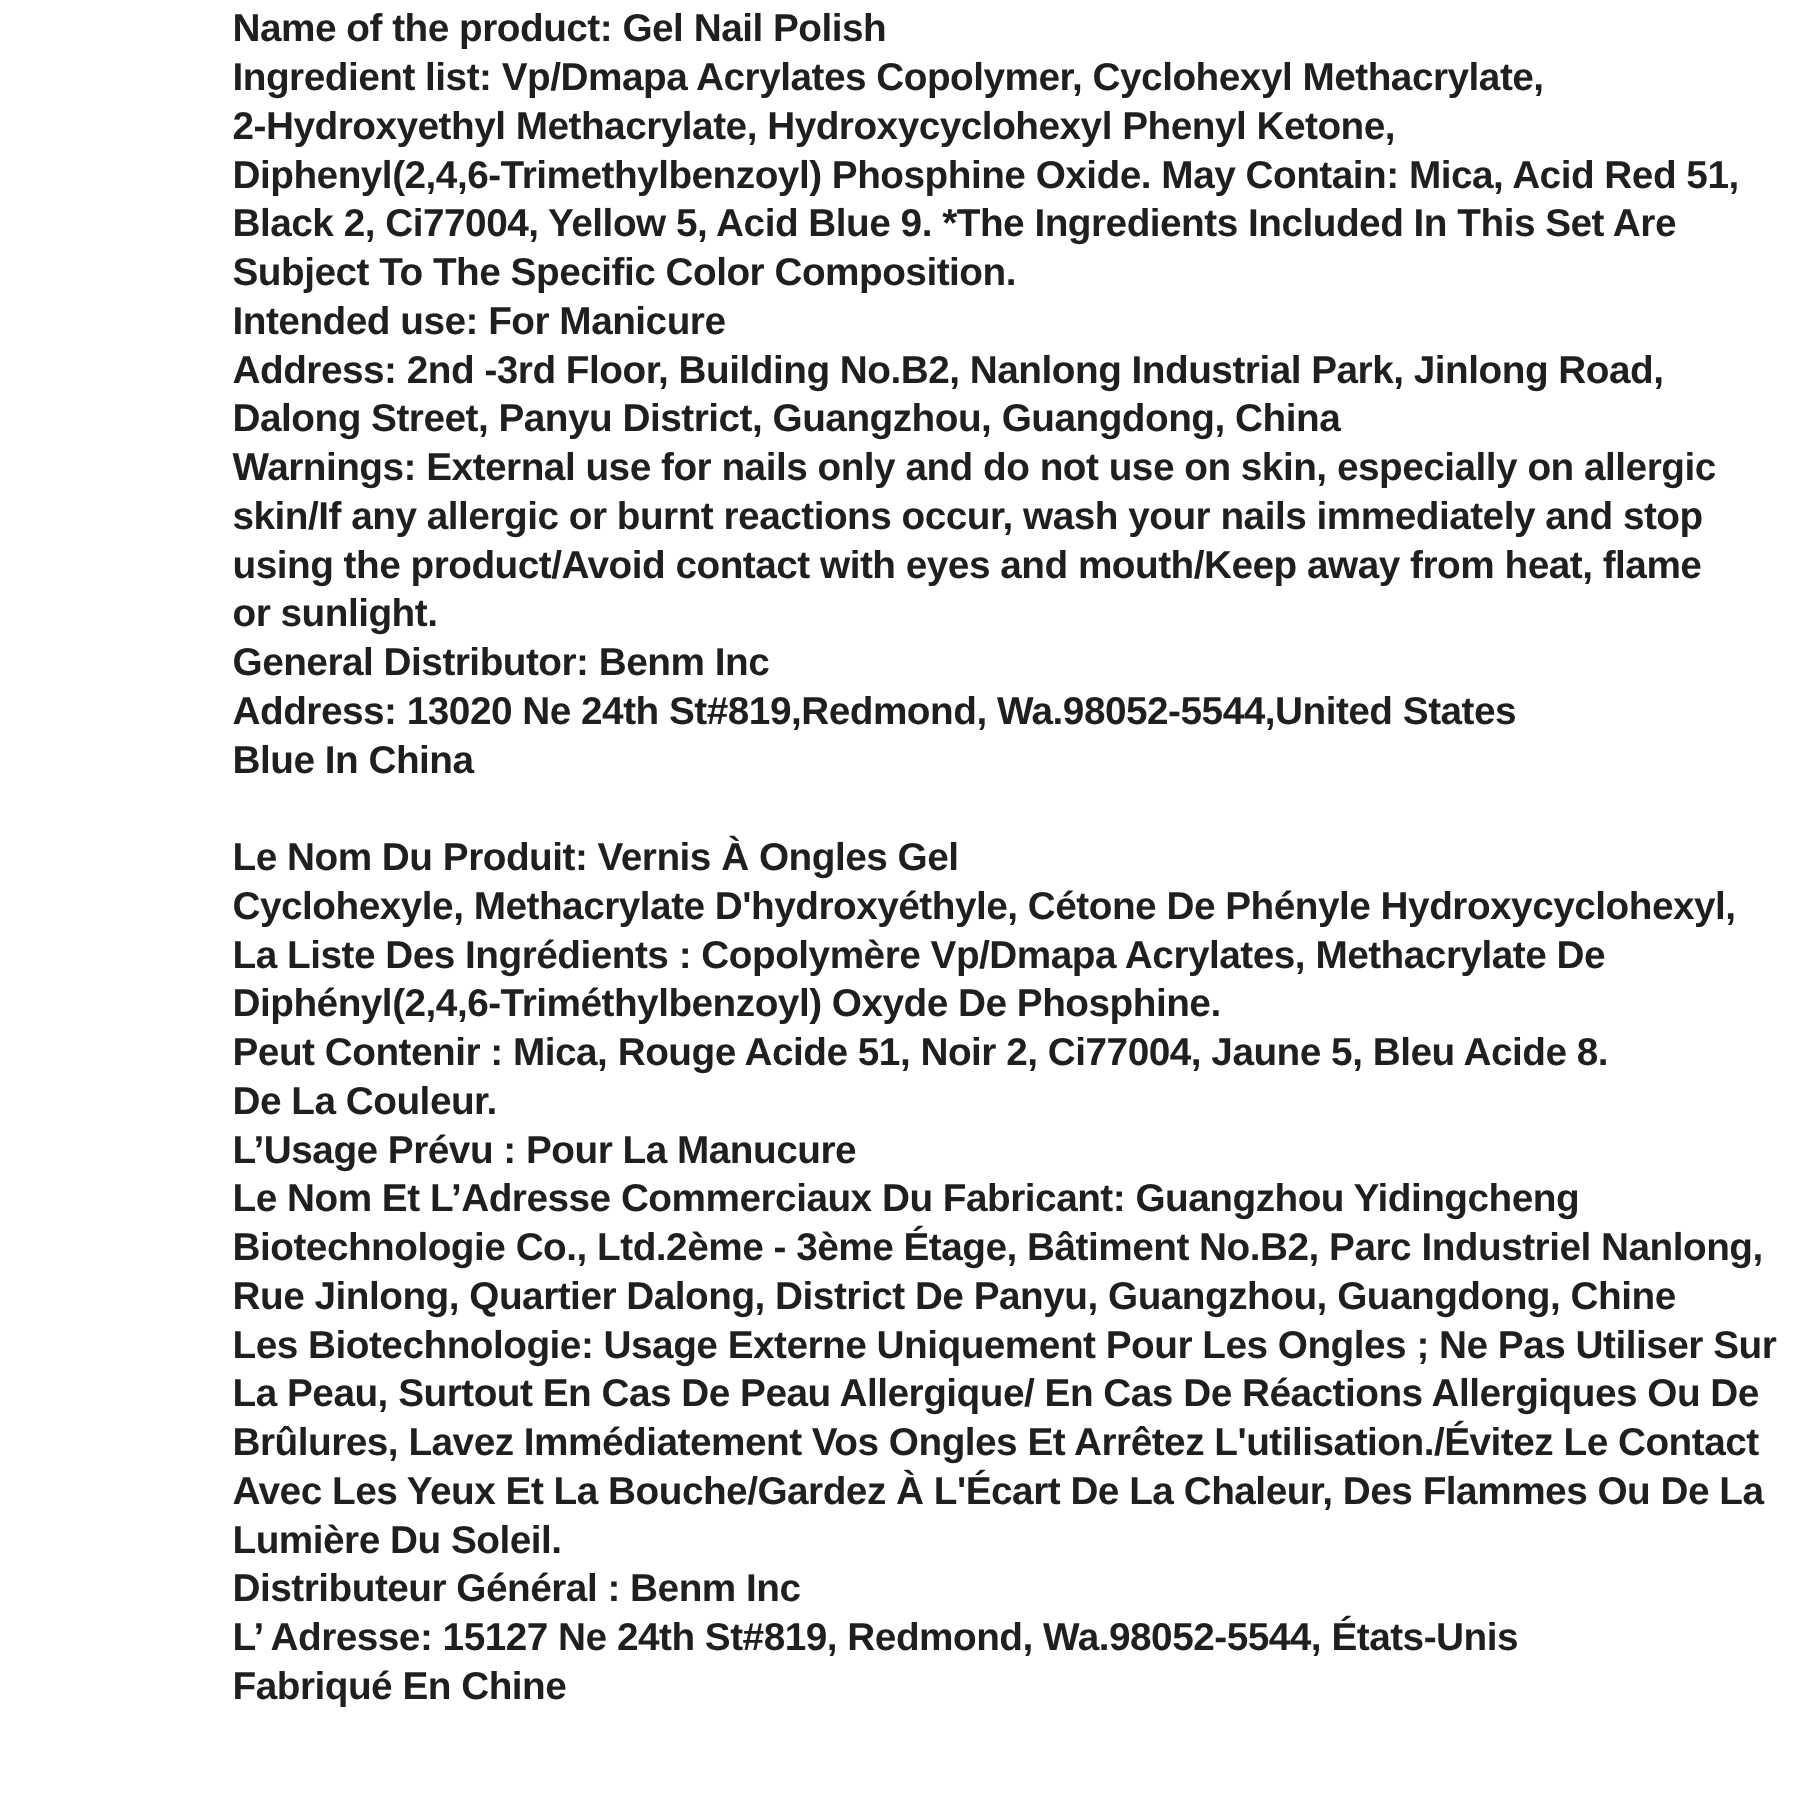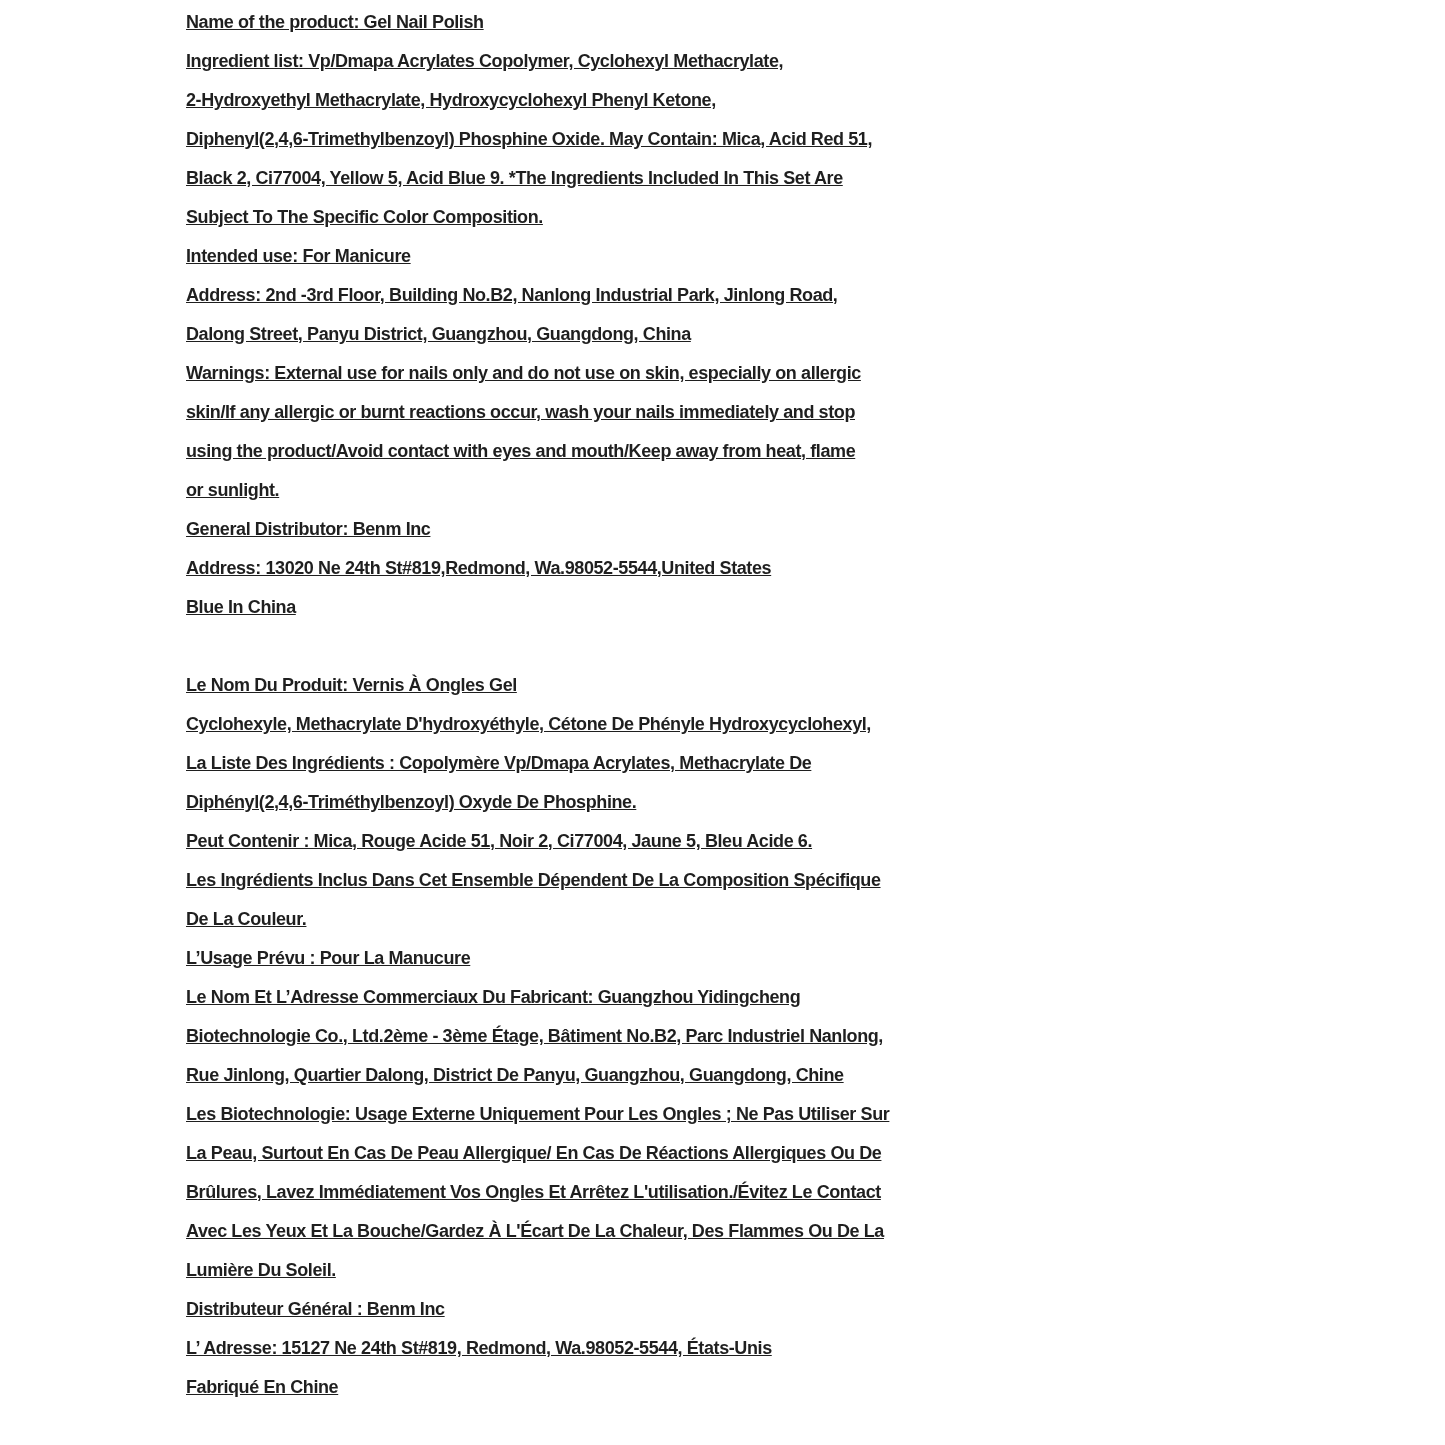--- a/index.html
+++ b/index.html
@@ -11,26 +11,25 @@
     width: 1445px;
     height: 1445px;
     overflow: hidden;
   }
   .page {
     box-sizing: border-box;
     width: 1445px;
     min-height: 1445px;
     padding: 3px 40px 0 186px;
     font-family: "Liberation Sans", sans-serif;
-    font-size: 18px;
+    font-size: 31px;
     font-weight: 600;
     letter-spacing: -0.4px;
     line-height: 39px;
     color: #1f1f1f;
-    text-decoration: underline;
   }
   .line {
     white-space: pre;
     height: 39px;
   }
   .section-gap {
     height: 39px;
   }
 </style>
 </head>
@@ -57,22 +56,21 @@
     <div class="line">Blue In China</div>
   </section>
 
   <div class="section-gap"></div>
 
   <section>
     <div class="line">Le Nom Du Produit: Vernis À Ongles Gel</div>
     <div class="line">Cyclohexyle, Methacrylate D'hydroxyéthyle, Cétone De Phényle Hydroxycyclohexyl,</div>
     <div class="line">La Liste Des Ingrédients : Copolymère Vp/Dmapa Acrylates, Methacrylate De</div>
     <div class="line">Diphényl(2,4,6-Triméthylbenzoyl) Oxyde De Phosphine.</div>
-    <div class="line">Peut Contenir : Mica, Rouge Acide 51, Noir 2, Ci77004, Jaune 5, Bleu Acide 6.</div>
-    <div class="line">Les Ingrédients Inclus Dans Cet Ensemble Dépendent De La Composition Spécifique</div>
+    <div class="line">Peut Contenir : Mica, Rouge Acide 51, Noir 2, Ci77004, Jaune 5, Bleu Acide 8.</div>
     <div class="line">De La Couleur.</div>
     <div class="line">L’Usage Prévu : Pour La Manucure</div>
     <div class="line">Le Nom Et L’Adresse Commerciaux Du Fabricant: Guangzhou Yidingcheng</div>
     <div class="line">Biotechnologie Co., Ltd.2ème - 3ème Étage, Bâtiment No.B2, Parc Industriel Nanlong,</div>
     <div class="line">Rue Jinlong, Quartier Dalong, District De Panyu, Guangzhou, Guangdong, Chine</div>
     <div class="line">Les Biotechnologie: Usage Externe Uniquement Pour Les Ongles ; Ne Pas Utiliser Sur</div>
     <div class="line">La Peau, Surtout En Cas De Peau Allergique/ En Cas De Réactions Allergiques Ou De</div>
     <div class="line">Brûlures, Lavez Immédiatement Vos Ongles Et Arrêtez L'utilisation./Évitez Le Contact</div>
     <div class="line">Avec Les Yeux Et La Bouche/Gardez À L'Écart De La Chaleur, Des Flammes Ou De La</div>
     <div class="line">Lumière Du Soleil.</div>

